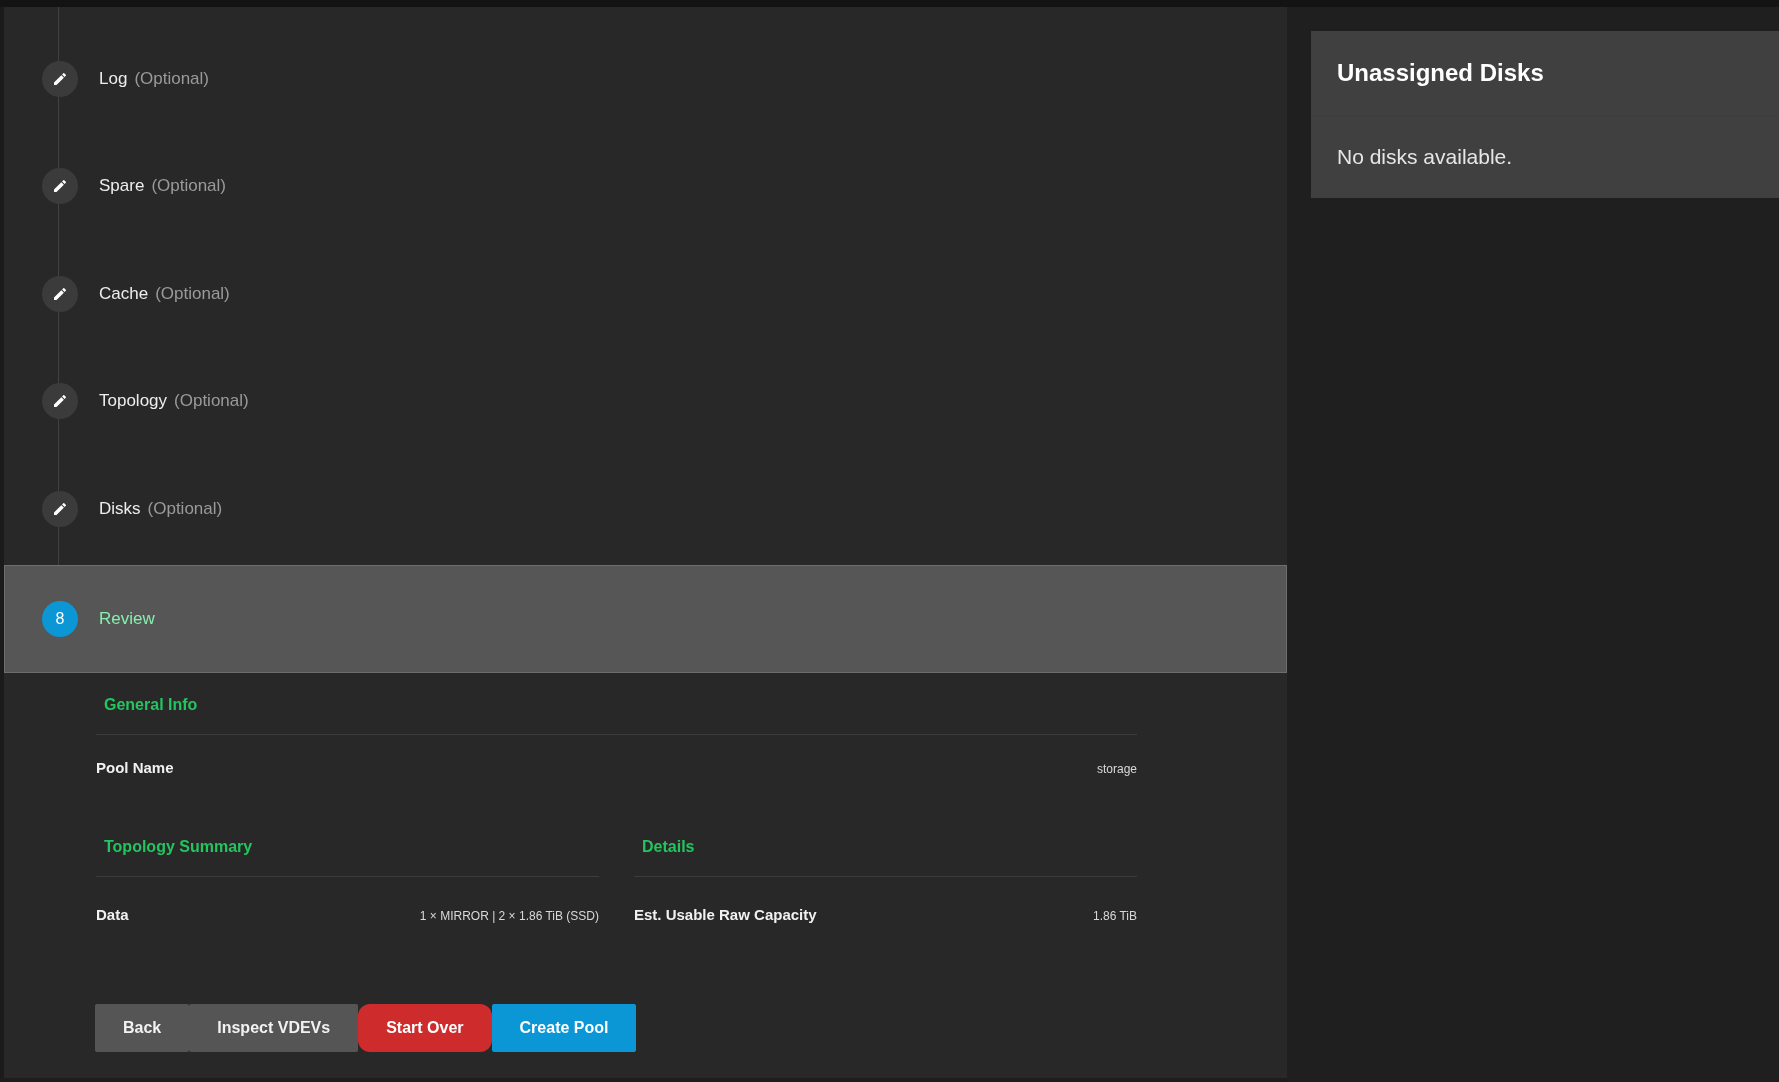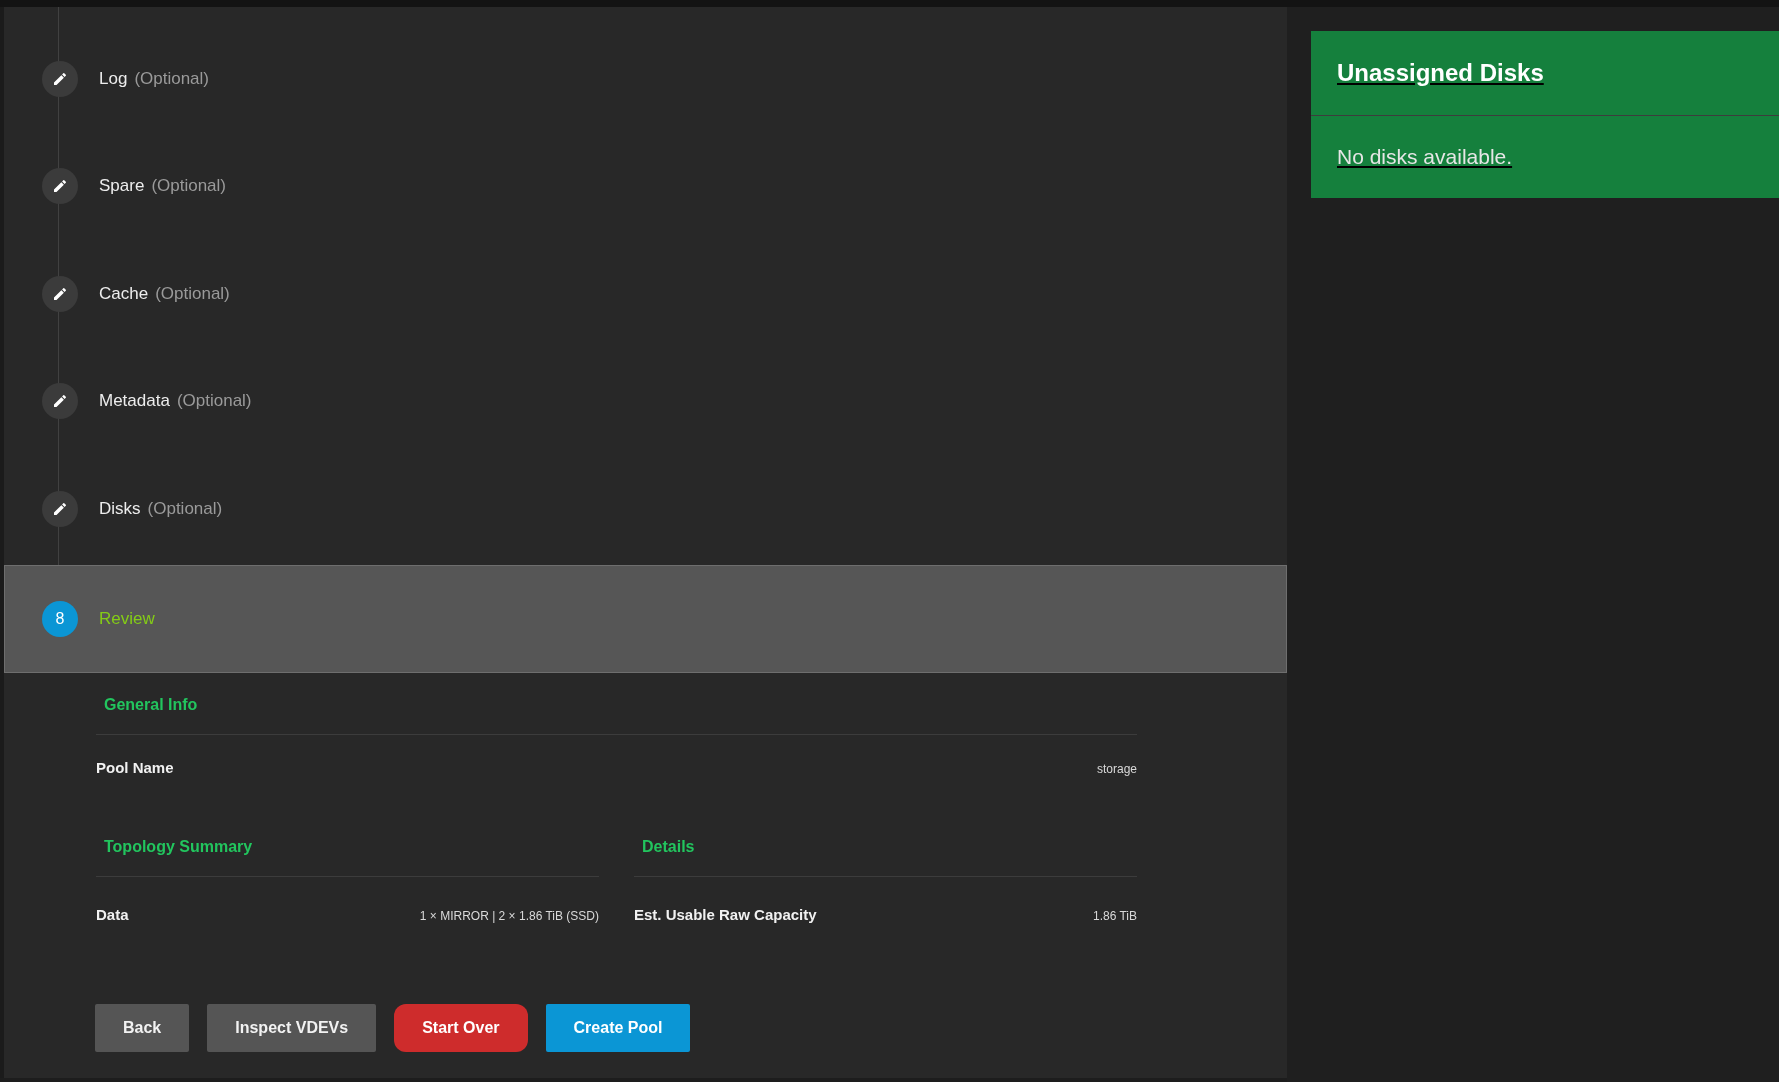--- a/index.html
+++ b/index.html
@@ -31,48 +31,48 @@
   .step-suffix{color:#9a9a9a;margin-left:7px;font-size:17px;}
 
   
   .review-row{
     position:absolute;left:4px;top:565px;width:1283px;height:108px;box-sizing:border-box;
     background:var(--row-highlight);border:1px solid #6e6e6e;
     display:flex;align-items:center;cursor:pointer;z-index:1;
   }
   .review-row .step-circle{background:var(--accent-blue);margin-left:37px;}
   .step-number{font-size:16px;color:#ffffff;}
-  .review-row .step-label{color:#84cc16;}
+  .review-row .step-label{color:#86efac;}
 
   
   .review-content{position:absolute;left:96px;top:673px;width:1041px;}
   .section-title{font-size:16px;font-weight:bold;color:#22c55e;margin:8px;line-height:19px;}
   .gi-title{margin-top:22px;}
   .divider{height:1px;background:#3c3c3c;margin-top:20px;}
   .info-row{display:flex;justify-content:space-between;align-items:baseline;margin-top:23px;}
   .info-label{font-size:15px;font-weight:bold;color:#f1f1f1;line-height:19px;}
   .info-value{font-size:12px;color:#d9d9d9;line-height:19px;}
   .columns{display:flex;gap:35px;margin-top:50px;}
   .col{flex:1;min-width:0;}
   .col .info-row{margin-top:28px;}
 
   
-  .actions{position:absolute;left:95px;top:1004px;display:flex;gap:18px;}
+  .actions{position:absolute;left:95px;top:1004px;display:flex;}
   .btn{
     height:48px;display:inline-flex;align-items:center;justify-content:center;
     padding:0 28px;font-size:16px;font-weight:bold;border:none;border-radius:2px;
     cursor:pointer;font-family:inherit;white-space:nowrap;
   }
   .btn-gray{background:var(--button-gray);color:#f2f2f2;}
   .btn-red{background:var(--danger-red);color:#ffffff;border-radius:12px;}
   .btn-blue{background:var(--accent-blue);color:#ffffff;}
 
   
   .rail{position:absolute;left:1287px;right:0;top:7px;bottom:0;background:#1f1f1f;}
-  .card{position:absolute;left:1311px;right:0;top:31px;height:167px;background:#15803d;box-sizing:border-box;text-decoration:underline;}
+  .card{position:absolute;left:1311px;right:0;top:31px;height:167px;background:#404040;box-sizing:border-box;}
   .card-header{padding:28px 26px 0 26px;}
   .card-title{font-size:24px;font-weight:bold;color:#ffffff;margin:0;line-height:28px;}
   .card-divider{height:1px;background:#3d3d3d;margin-top:28px;}
   .card-body{padding:31px 26px 0 26px;font-size:21px;color:#e6e6e6;line-height:20px;}
 
   .edit-svg{display:block;}
 </style>
 </head>
 <body>
 
@@ -110,21 +110,21 @@
   <span class="step-label">Cache</span>
   <span class="step-suffix">(Optional)</span>
 </div>
 
 <div class="step" style="top:377px">
   <div class="step-circle">
     <svg class="edit-svg" viewBox="0 0 24 24" width="16" height="16" fill="#ffffff">
         <path d="M3 17.25V21h3.75L17.81 9.94l-3.75-3.75L3 17.25zM20.71 7.04c.39-.39.39-1.02 0-1.41l-2.34-2.34a.9959.9959 0 0 0-1.41 0l-1.83 1.83 3.75 3.75 1.83-1.83z"></path>
       </svg>
   </div>
-  <span class="step-label">Metadata</span>
+  <span class="step-label">Topology</span>
   <span class="step-suffix">(Optional)</span>
 </div>
 
 <div class="step" style="top:485px">
   <div class="step-circle">
     <svg class="edit-svg" viewBox="0 0 24 24" width="16" height="16" fill="#ffffff">
         <path d="M3 17.25V21h3.75L17.81 9.94l-3.75-3.75L3 17.25zM20.71 7.04c.39-.39.39-1.02 0-1.41l-2.34-2.34a.9959.9959 0 0 0-1.41 0l-1.83 1.83 3.75 3.75 1.83-1.83z"></path>
       </svg>
   </div>
   <span class="step-label">Disks</span>

